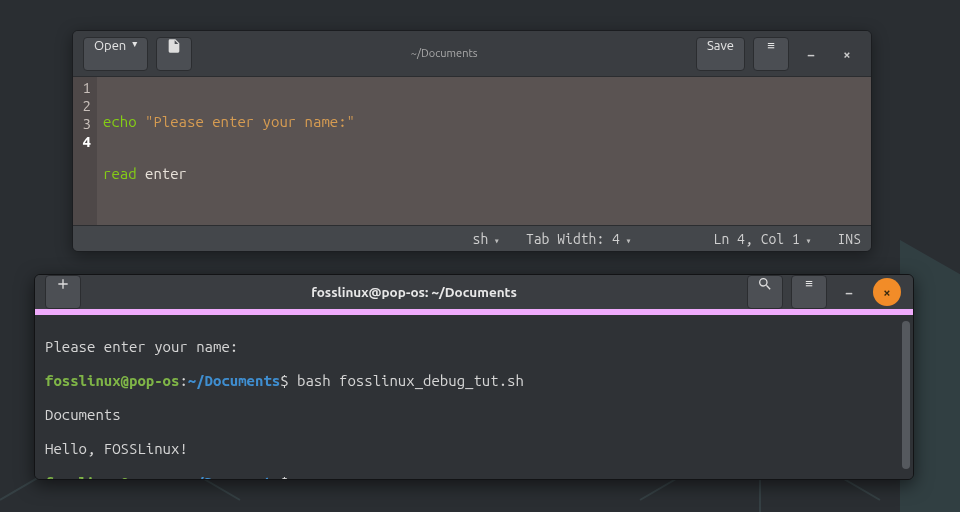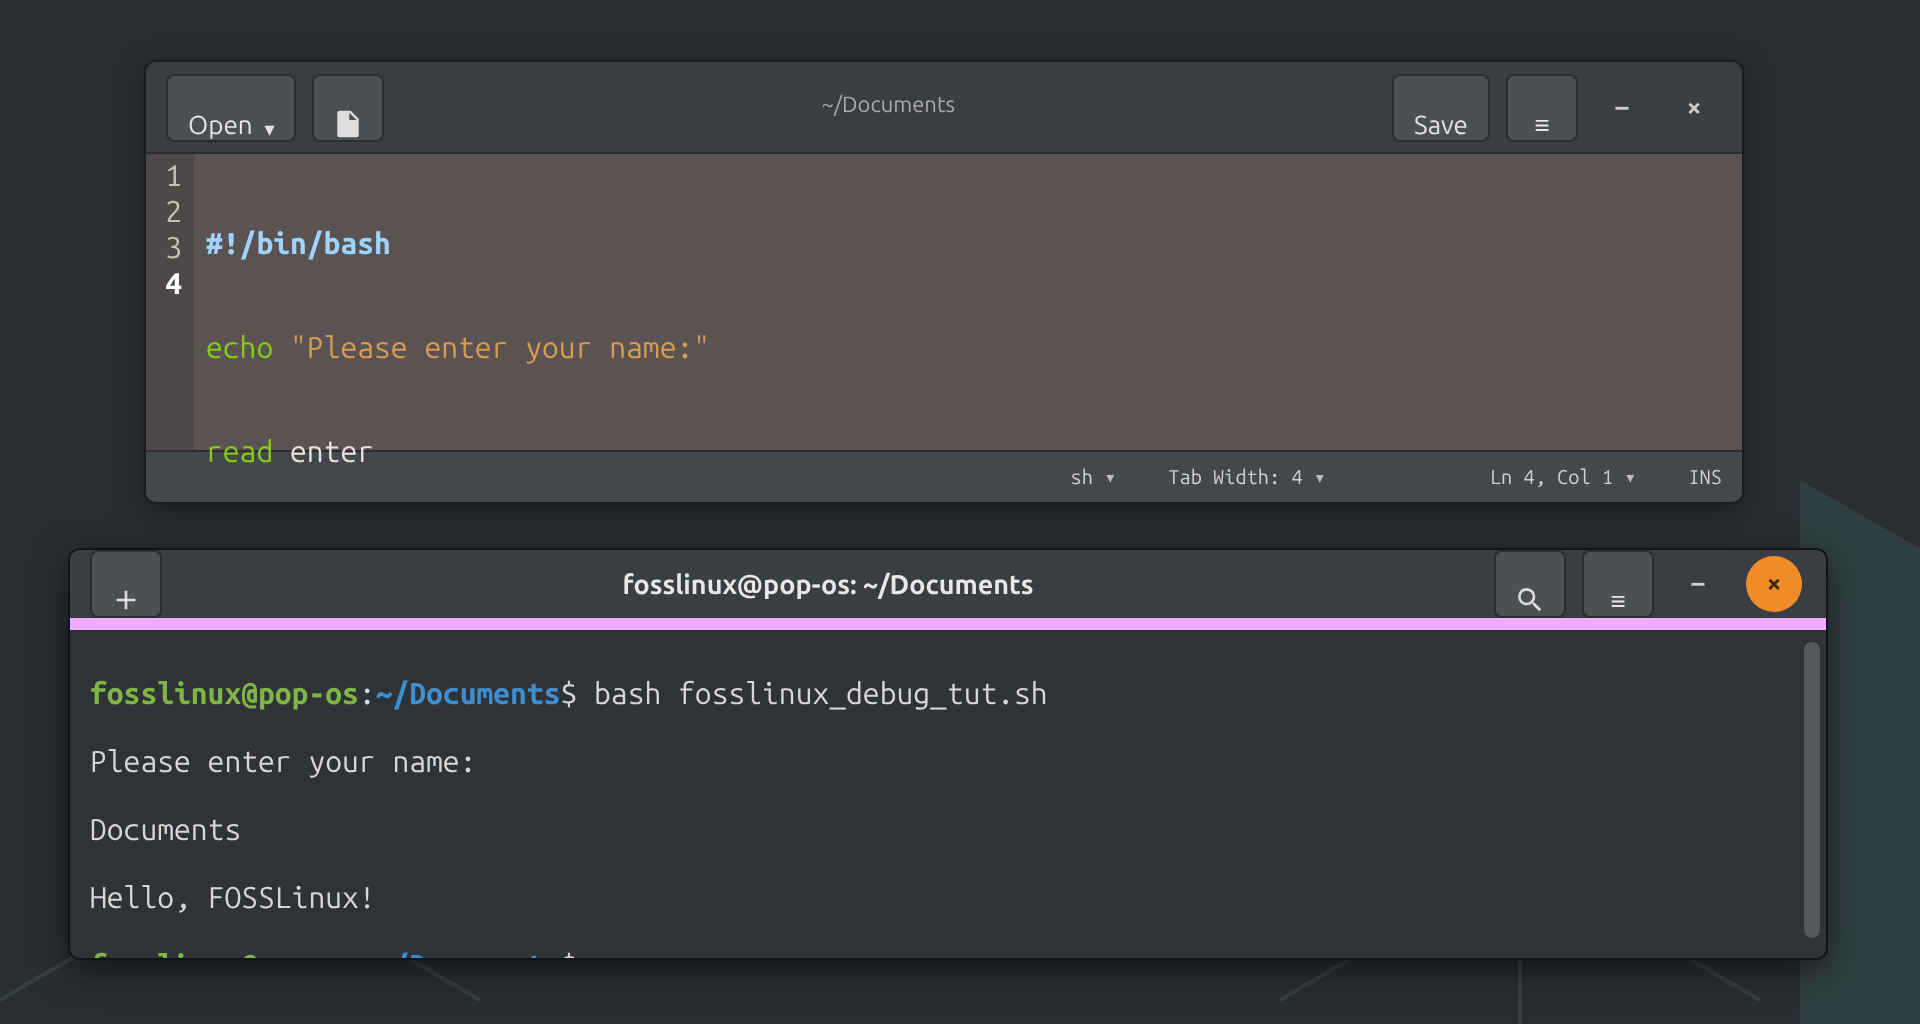--- a/index.html
+++ b/index.html
@@ -39,21 +39,21 @@
     height: 46px;
     display: flex;
     align-items: center;
     background: #3a3d41;
     border-bottom: 1px solid #2b2d30;
     padding: 0 6px;
   }
   .hbtn {
     height: 34px;
     display: flex;
-    align-items: flex-end;
+    align-items: flex-start;
     justify-content: center;
     background: #4b4e53;
     border: 1px solid #2b2d30;
     border-radius: 4px;
     margin: 0 4px;
     padding: 0 10px;
     color: #e5e5e5;
     cursor: pointer;
   }
   .hbtn.icon { width: 36px; padding: 0; }
@@ -101,21 +101,21 @@
 
   .ed-status {
     height: 26px;
     background: #44474b;
     border-top: 1px solid #2b2d30;
     display: flex;
     align-items: center;
     justify-content: flex-end;
     padding: 0 10px;
     gap: 26px;
-    font-size: 10px;
+    font-size: 14px;
     color: #d0d0d0;
     font-family: "Ubuntu Mono", monospace;
   }
   .ed-status .dd::after { content:" ▾"; color:#bbb; font-size:10px; }
   .ed-status .spacer { width: 30px; }
 
   
   .term {
     position: absolute;
     left: 34px;
@@ -216,21 +216,20 @@
   </div>
 
   <div class="ed-body">
     <div class="gutter">
       <div>1</div>
       <div>2</div>
       <div>3</div>
       <div class="current">4</div>
     </div>
     <div class="code">
-      <div class="line"><span class="cmt">#!/bin/bash</span></div>
       <div class="line"><span class="kw">echo</span><span class="txt"> </span><span class="str">"Please enter your name:"</span></div>
       <div class="line"><span class="kw">read</span><span class="txt"> enter</span></div>
       
     </div>
   </div>
 
   <div class="ed-status">
     <span class="dd">sh</span>
     <span class="dd">Tab Width: 4</span>
     <span class="spacer"></span>
@@ -259,20 +258,20 @@
     </div>
     <div class="winbtn">
       <span>–</span>
     </div>
     <div class="closebtn">
       <span>×</span>
     </div>
   </div>
 
   <div class="t-body">
+<div>Please enter your name:</div>
 <div><span class="user">fosslinux@pop-os</span><span class="sep">:</span><span class="path">~/Documents</span><span class="sep">$</span><span class="cmd"> bash fosslinux_debug_tut.sh</span></div>
-<div>Please enter your name:</div>
 <div>Documents</div>
 <div>Hello, FOSSLinux!</div>
 <div><span class="user">fosslinux@pop-os</span><span class="sep">:</span><span class="path">~/Documents</span><span class="sep">$</span><span class="cmd"> </span></div>
     <div class="scrollbar"></div>
   </div>
 </div>
 
 </body></html>

